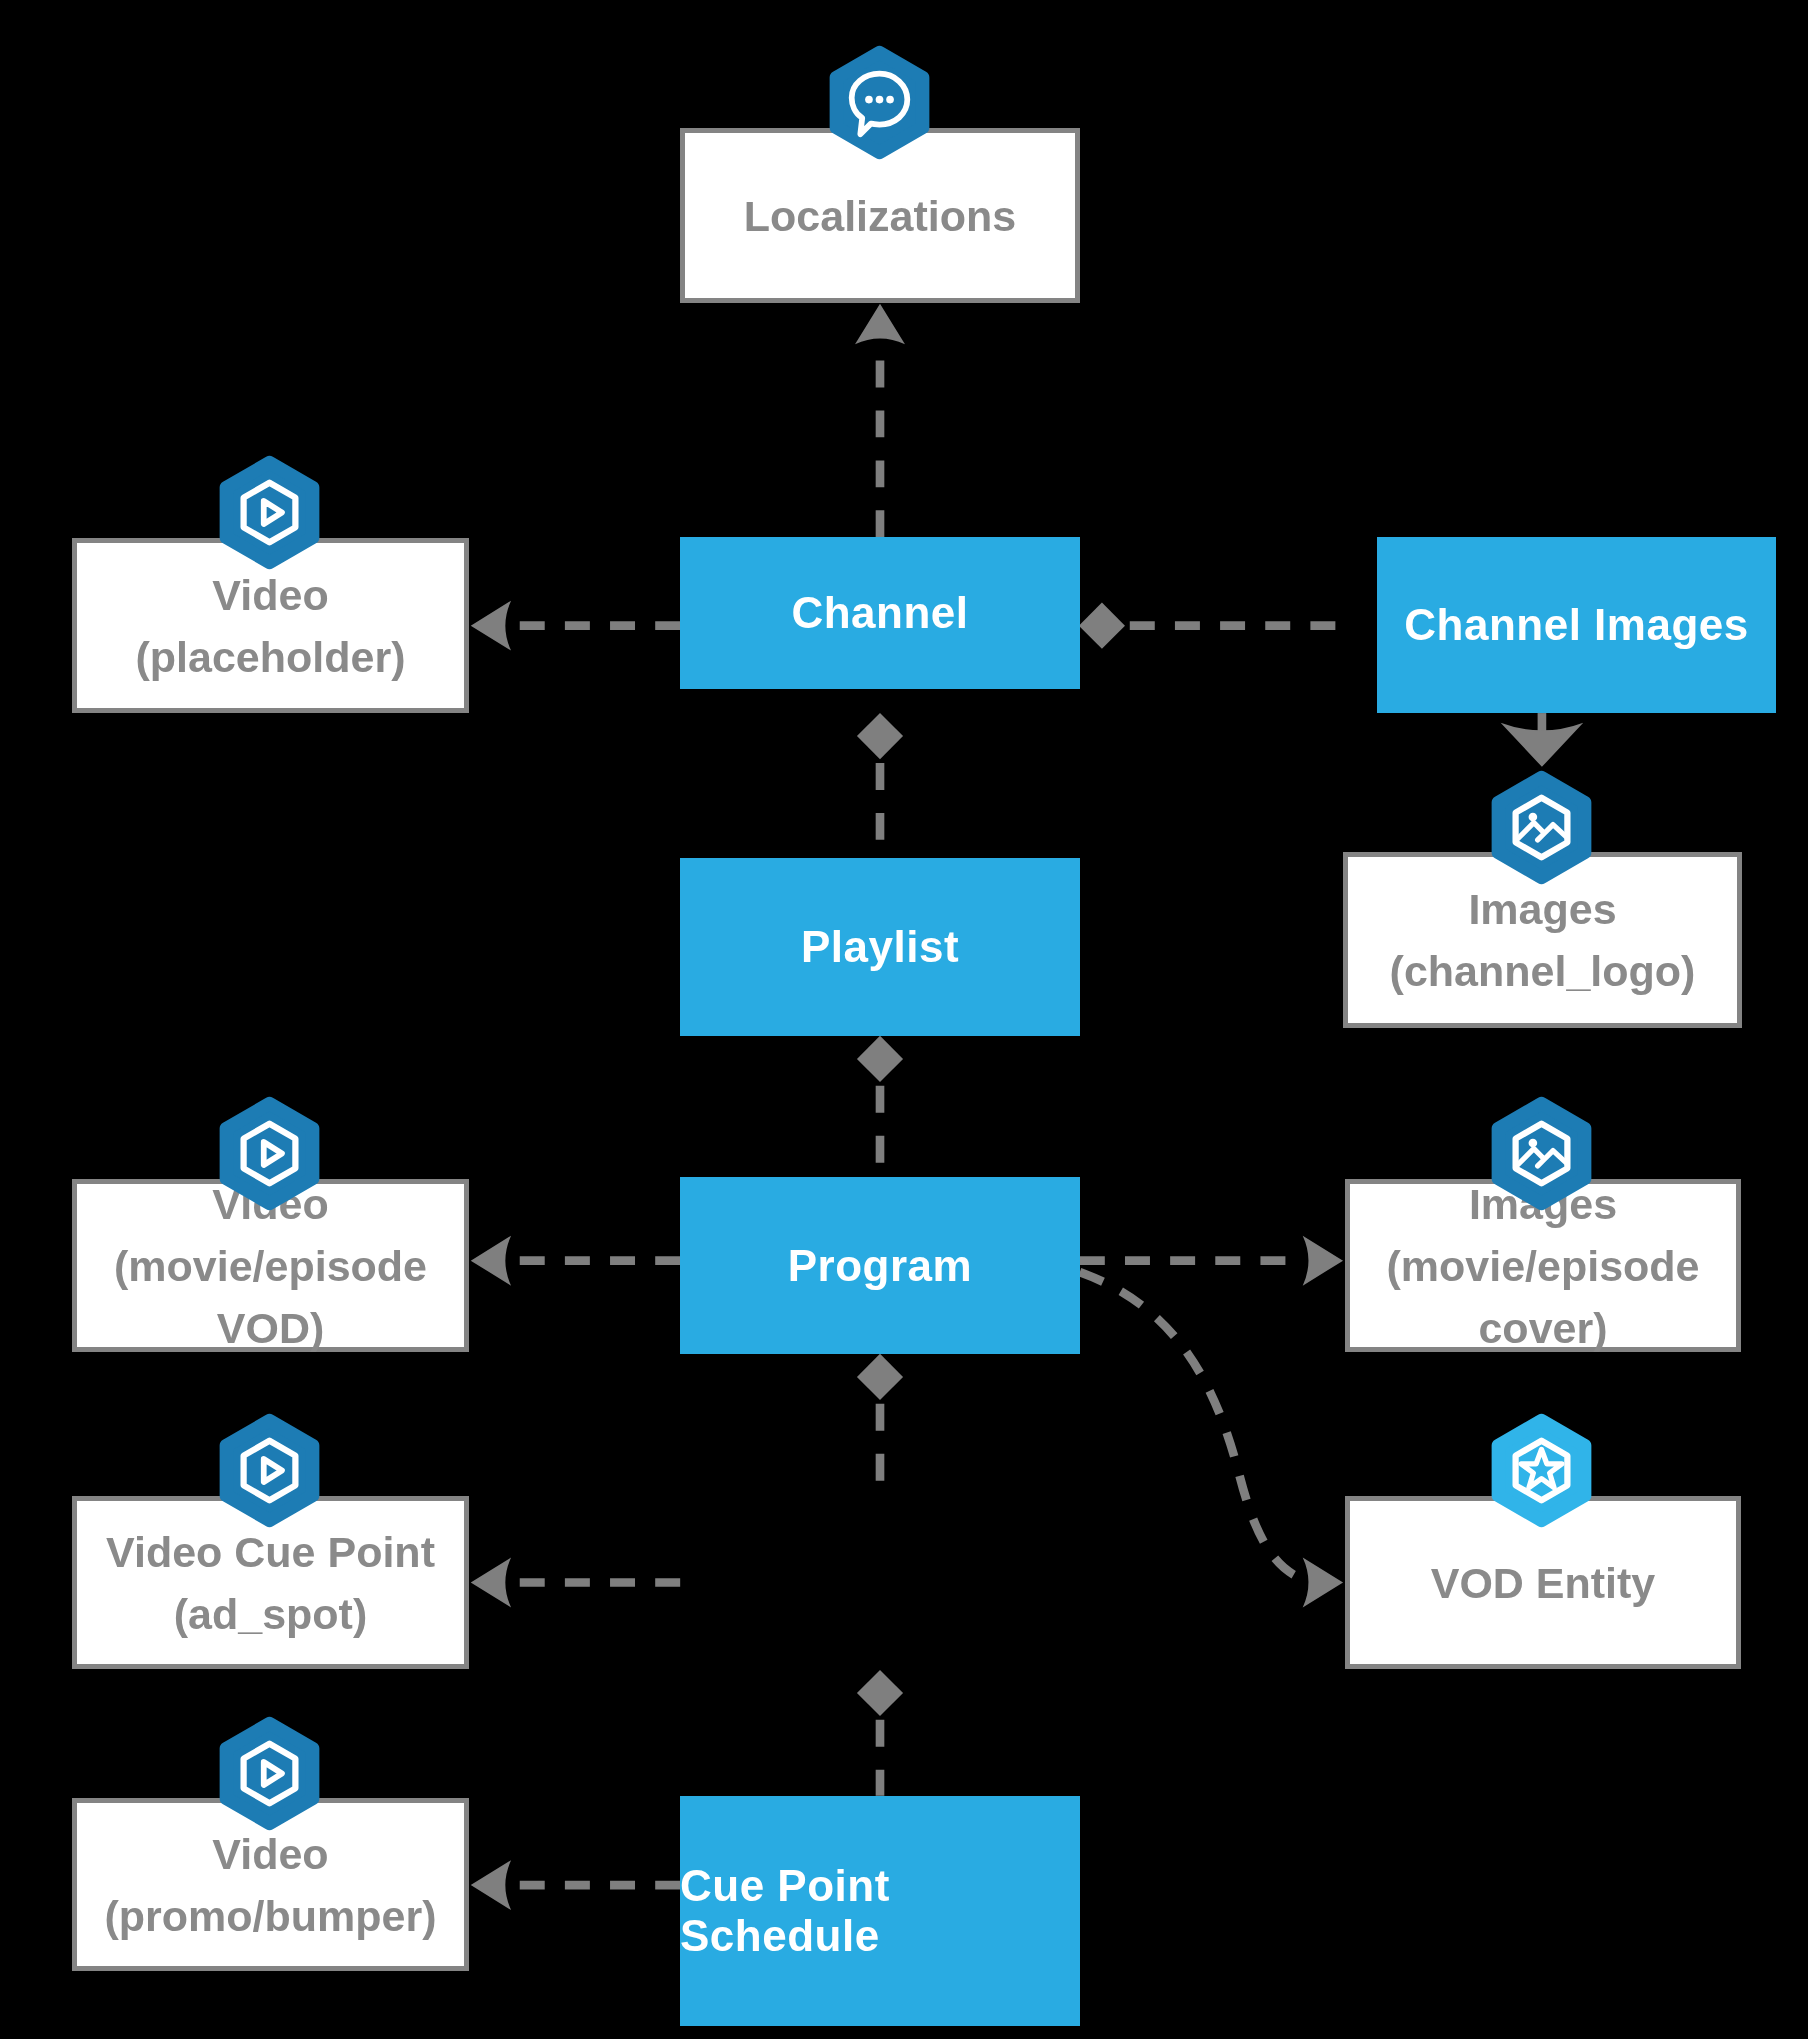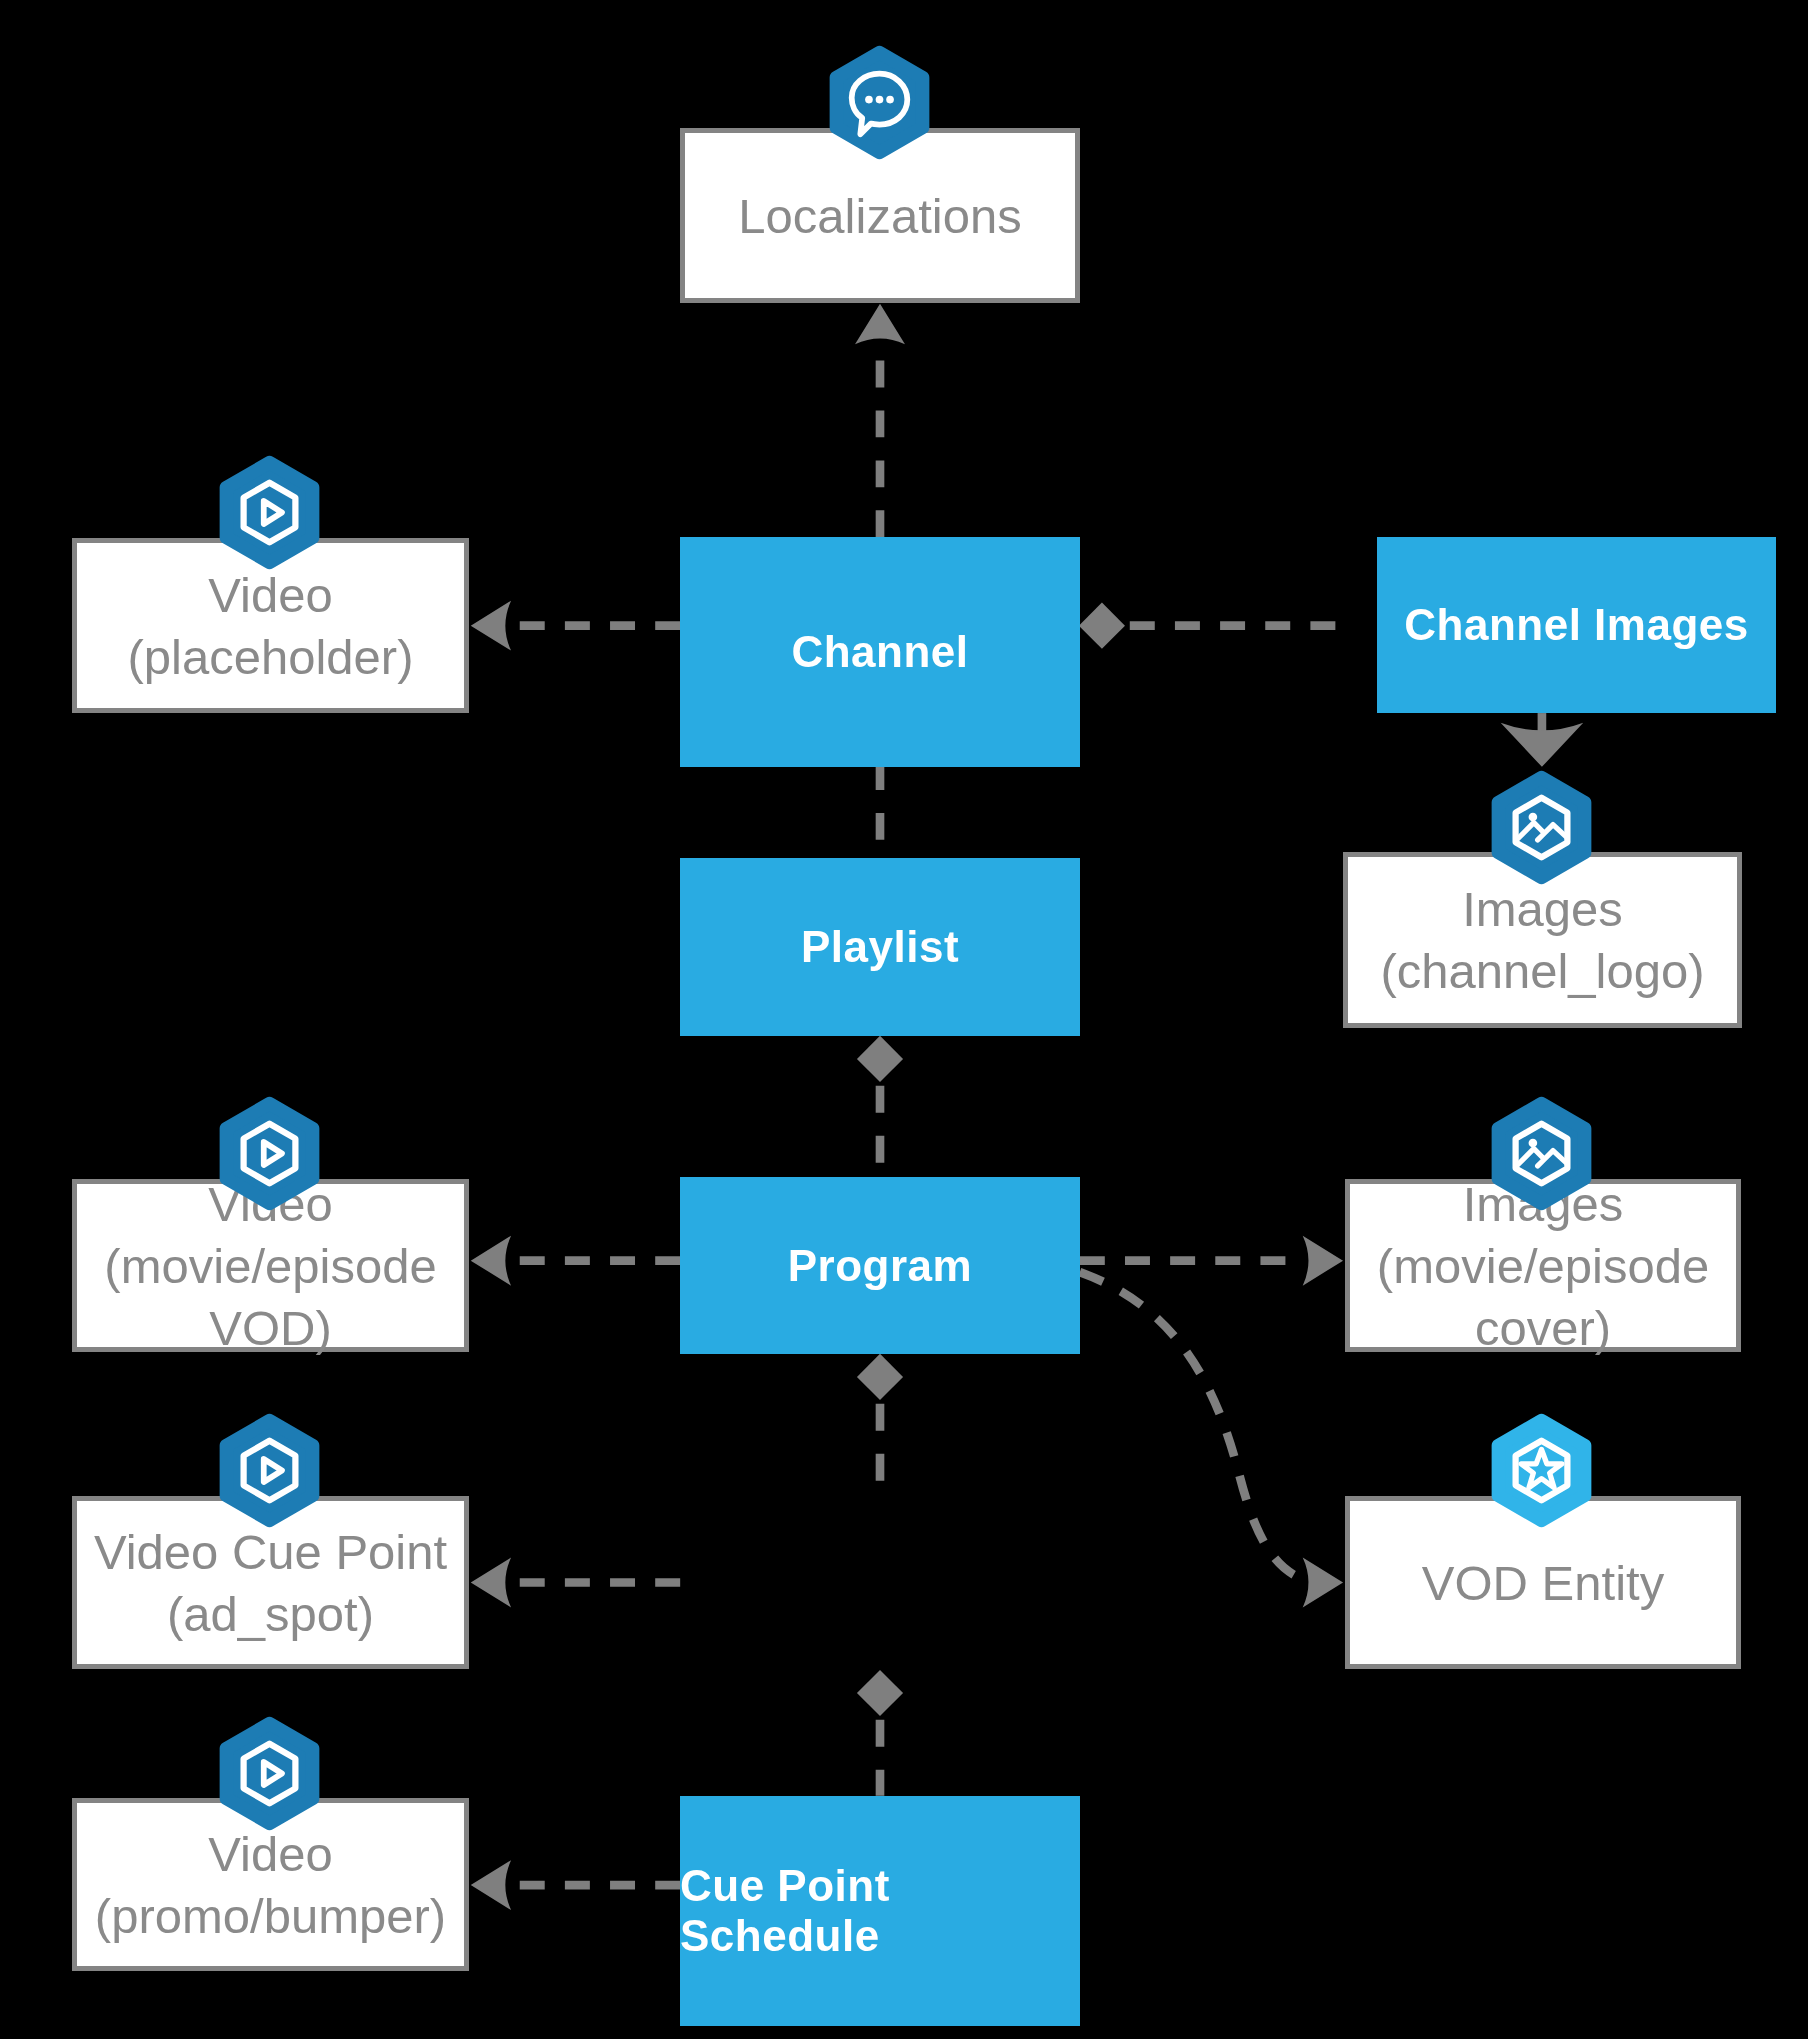--- a/index.html
+++ b/index.html
@@ -8,29 +8,29 @@
     width:1809px;height:2040px;
     background:#000;
     font-family:"Liberation Sans","DejaVu Sans",sans-serif;
     overflow:hidden;
   }
   #connector-layer{position:absolute;left:0;top:0;width:1809px;height:2040px;pointer-events:none;}
   .node{position:absolute;display:flex;align-items:center;justify-content:center;box-sizing:border-box;}
   .node.blue{background:#29abe2;}
   .node.white{background:#ffffff;border:5.8px solid #848484;}
   .blue-label{color:#ffffff;font-weight:700;font-size:44px;letter-spacing:0.5px;}
-  .white-label{color:#8a8a8a;font-size:49px;line-height:62px;text-align:center;font-weight:400;}
+  .white-label{color:#8a8a8a;font-size:43px;line-height:62px;text-align:center;font-weight:700;}
   .white-label span{display:block;}
   .hexicon{position:absolute;width:117px;height:117px;}
   .hexicon svg{display:block;width:117px;height:117px;}
 
   
   #n-loc     {left:680px; top:128px;  width:400px; height:175px;}
   #n-vplace  {left:72px;  top:538px;  width:397px; height:175px;}
-  #n-channel {left:680px; top:537px;  width:400px; height:230px;}
+  #n-channel {left:680px; top:537px;  width:400px; height:152px;}
   #n-chimg   {left:1343px;top:537px;  width:399px; height:176px;margin-left:34px;}
   #n-logo    {left:1343px;top:852px;  width:399px; height:176px;}
   #n-playlist{left:680px; top:858px;  width:400px; height:178px;}
   #n-vvod    {left:72px;  top:1179px; width:397px; height:173px;}
   #n-program {left:680px; top:1177px; width:400px; height:177px;}
   #n-cover   {left:1345px;top:1179px; width:396px; height:173px;}
   #n-vcue    {left:72px;  top:1496px; width:397px; height:173px;}
   #n-pcp     {left:680px; top:1492px; width:400px; height:178px;}
   #n-vod     {left:1345px;top:1496px; width:396px; height:173px;}
   #n-vpromo  {left:72px;  top:1798px; width:397px; height:173px;}

